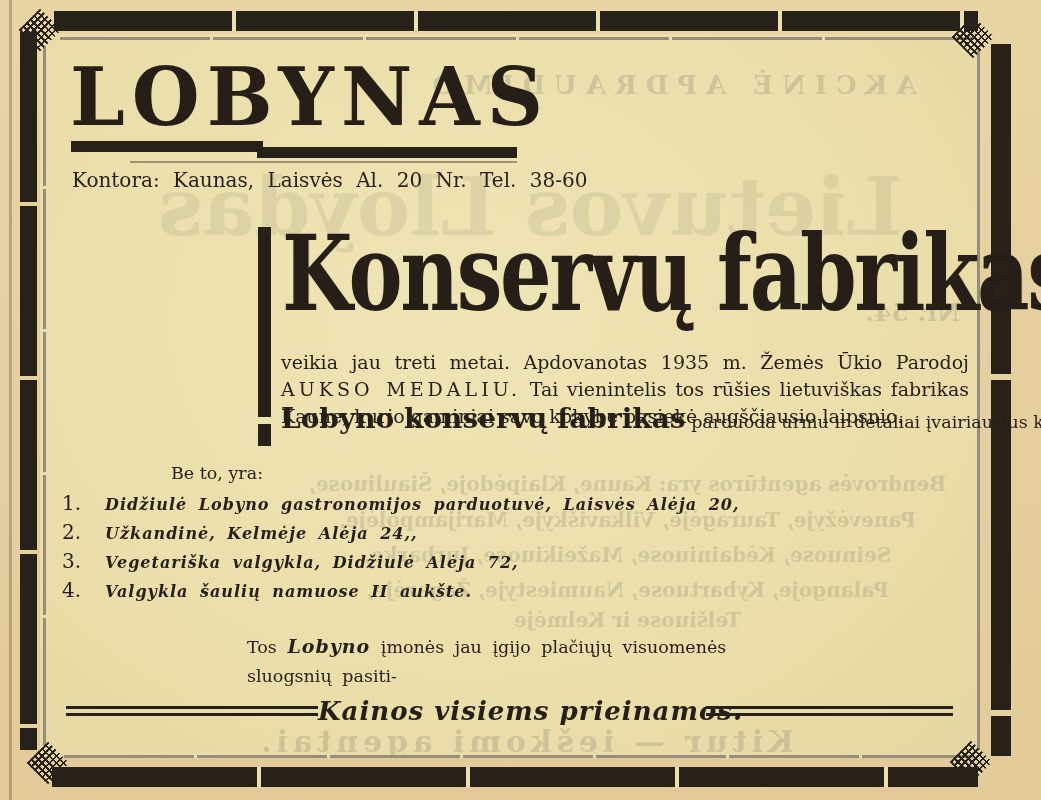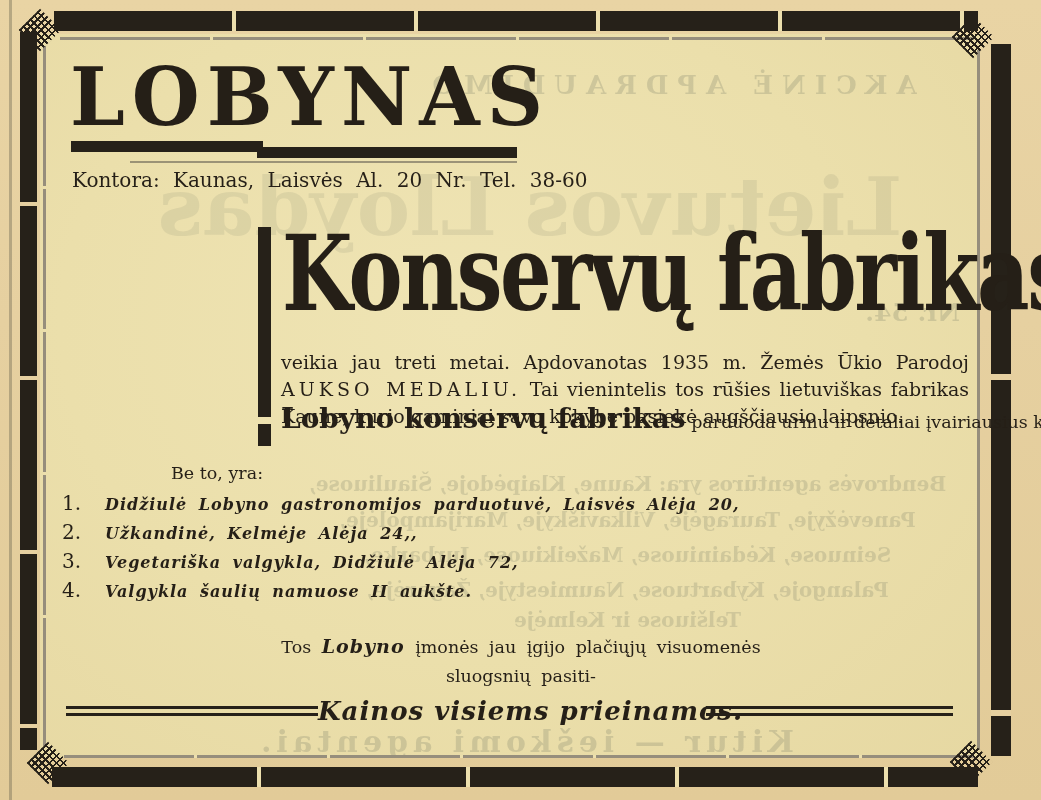--- a/index.html
+++ b/index.html
@@ -66,21 +66,21 @@
   .award{letter-spacing:4px;}
   .para2{left:281px;top:402px;width:688px;font-size:17.5px;white-space:nowrap;}
   .lead{font-weight:bold;font-size:28px;margin-top:8px;}
   .products{left:279px;top:419px;font-size:31px;font-weight:bold;font-style:italic;
     letter-spacing:3px;word-spacing:13px;white-space:nowrap;}
   .beto{left:127px;top:463px;font-size:17.5px;margin-left:44px;}
   .loclist{left:62px;top:491px;width:880px;}
   .locrow{display:flex;align-items:baseline;margin-bottom:5px;}
   .locnum{width:43px;font-size:20px;flex:none;}
   .loctext{font-size:16px;font-weight:bold;font-style:italic;letter-spacing:1px;word-spacing:5px;white-space:nowrap;}
-  .closing{left:247px;top:631px;width:548px;font-size:17.5px;line-height:1.62;word-spacing:5px;text-align:center;}
+  .closing{left:247px;top:631px;width:548px;font-size:17.5px;line-height:1.62;word-spacing:5px;}
   .closing .l2{display:block;}
   .brand-inline{font-weight:bold;font-style:italic;font-size:19px;letter-spacing:1px;}
   .slogan-rule{height:4px;border-top:3px solid #262119;border-bottom:3px solid #262119;}
   .sr-l{left:66px;top:706px;width:252px;}
   .sr-r{left:706px;top:706px;width:247px;}
   .slogan{left:318px;top:696px;width:390px;text-align:center;font-size:26px;font-weight:bold;
     font-style:italic;letter-spacing:1px;white-space:nowrap;}
 </style>
 </head>
 <body>

